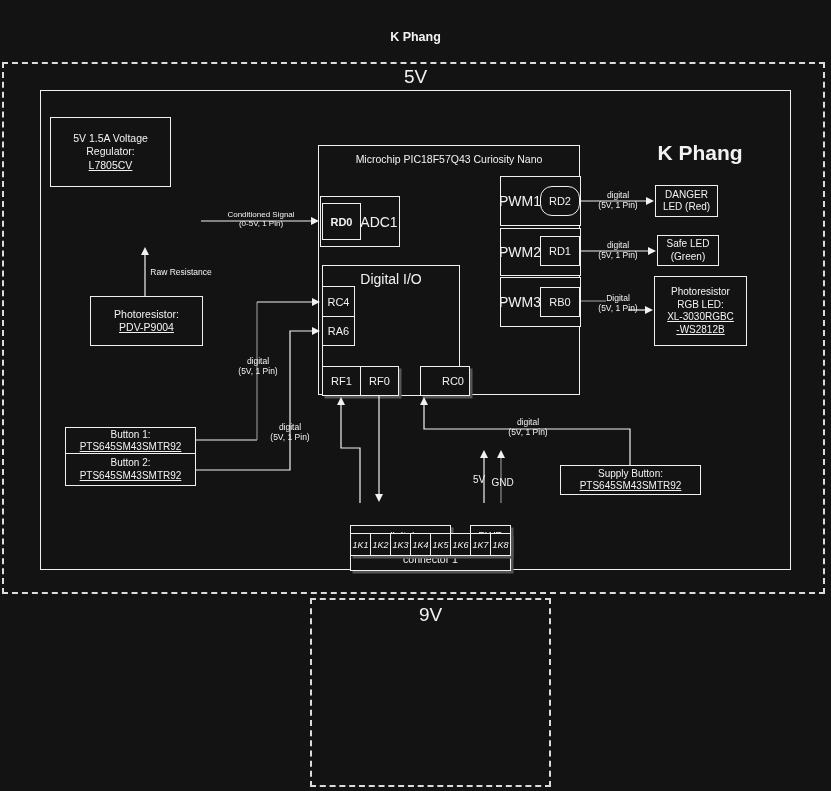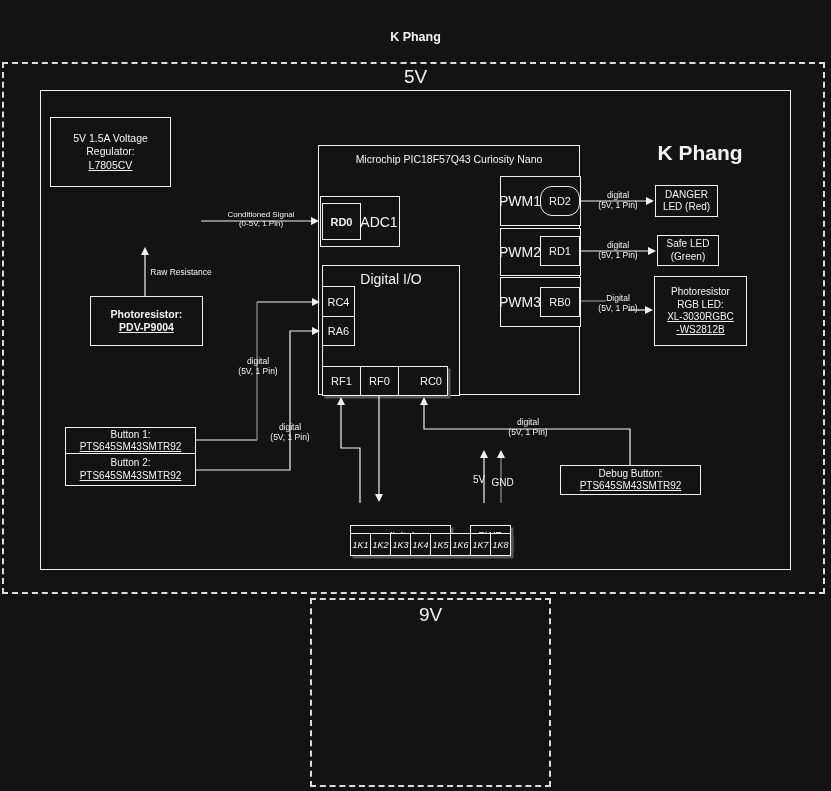--- a/index.html
+++ b/index.html
@@ -51,40 +51,40 @@
 
   <div class="author" style="left:630px; top:141px; width:140px;">K Phang</div>
 
   <div class="box" style="left:50px; top:117px; width:121px; height:70px;">
     <div>5V 1.5A Voltage</div>
     <div>Regulator:</div>
     <div class="lnk">L7805CV</div>
   </div>
 
 
-  <div class="box" style="left:90px; top:296px; width:113px; height:50px;font-weight:bold;">
+  <div class="box" style="left:90px; top:296px; width:113px; height:50px;">
     <div>Photoresistor:</div>
     <div class="lnk">PDV-P9004</div>
   </div>
 
   <div class="box" style="left:318px; top:145px; width:262px; height:250px; justify-content:flex-start; padding-top:7px;">
     <div>Microchip PIC18F57Q43 Curiosity Nano</div>
   </div>
 
   <div class="box" style="left:320px; top:196px; width:80px; height:51px;"></div>
   <div class="pin" style="left:322px; top:203px; width:39px; height:37px;font-weight:bold;">RD0</div>
   <div class="grouplabel" style="left:358px; top:196px; width:42px; height:51px;">ADC1</div>
 
   <div class="box" style="left:322px; top:265px; width:138px; height:131px;"></div>
   <div class="grouplabel" style="left:322px; top:272px; width:138px; height:14px;">Digital I/O</div>
   <div class="pin" style="left:322px; top:286px; width:33px; height:31px;">RC4</div>
   <div class="pin" style="left:322px; top:316px; width:33px; height:30px;">RA6</div>
   <div class="pin shdw" style="left:322px; top:366px; width:39px; height:30px;">RF1</div>
   <div class="pin shdw" style="left:360px; top:366px; width:39px; height:30px;">RF0</div>
-  <div class="pin shdw" style="left:398px; top:366px; width:50px; height:30px;padding-left:16px;">RC0</div>
+  <div class="pin shdw" style="left:420px; top:366px; width:50px; height:30px;padding-left:16px;">RC0</div>
 
   <div class="box" style="left:500px; top:176px; width:81px; height:50px;"></div>
   <div class="grouplabel" style="left:500px; top:176px; width:40px; height:50px;">PWM1</div>
   <div class="pin" style="left:540px; top:186px; width:40px; height:30px;border-radius:12px;">RD2</div>
 
   <div class="box" style="left:500px; top:228px; width:81px; height:48px;"></div>
   <div class="grouplabel" style="left:500px; top:228px; width:40px; height:48px;">PWM2</div>
   <div class="pin" style="left:540px; top:236px; width:40px; height:30px;">RD1</div>
 
   <div class="box" style="left:500px; top:277px; width:81px; height:50px;"></div>
@@ -108,36 +108,37 @@
 
   <div class="box sm" style="left:65px; top:427px; width:131px; height:27px; line-height:1.2;">
     <div>Button 1:</div>
     <div class="lnk">PTS645SM43SMTR92</div>
   </div>
   <div class="box sm" style="left:65px; top:453px; width:131px; height:33px; line-height:1.25;text-align:center;">
     <div>Button 2:</div>
     <div class="lnk">PTS645SM43SMTR92</div>
   </div>
   <div class="box sm" style="left:560px; top:465px; width:141px; height:30px; line-height:1.25;">
-    <div>Debug Button:</div>
+    <div>Supply Button:</div>
     <div class="lnk">PTS645SM43SMTR92</div>
   </div>
 
   <div class="krow shdw">
     <div class="kcell">1K1</div>
     <div class="kcell">1K2</div>
     <div class="kcell">1K3</div>
     <div class="kcell">1K4</div>
     <div class="kcell">1K5</div>
     <div class="kcell">1K6</div>
     <div class="kcell">1K7</div>
     <div class="kcell">1K8</div>
   </div>
   <div class="box shdw" style="left:350px; top:525px; width:101px; height:24px;">digital</div>
   <div class="box shdw" style="left:470px; top:525px; width:41px; height:24px;">PWR</div>
+  <div class="box shdw" style="left:350px; top:548px; width:161px; height:23px;">connector 1</div>
   <div class="wl" style="left:470px; top:474px; width:18px; font-size:10px;">5V</div>
   <div class="wl" style="left:489px; top:477px; width:27px; font-size:10px;">GND</div>
 
 
   <div class="wl" style="left:224px; top:210px; width:74px; font-size:8px;">
     <div>Conditioned Signal</div>
     <div>(0-5V, 1 Pin)</div>
   </div>
   <div class="wl" style="left:148px; top:267px; width:66px;">Raw Resistance</div>
   <div class="wl" style="left:227px; top:356px; width:62px;">

